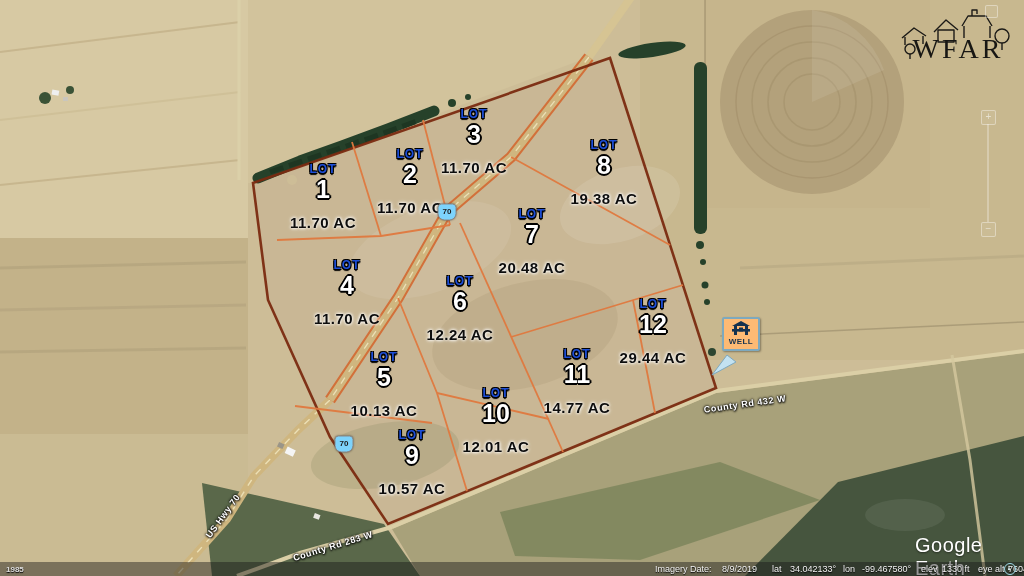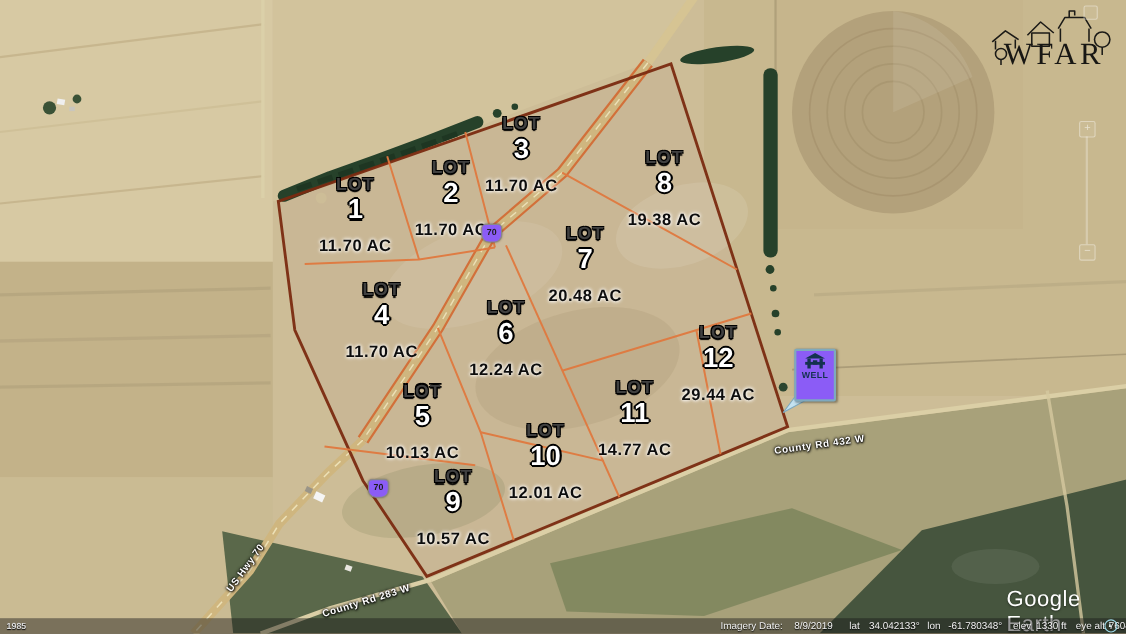--- a/index.html
+++ b/index.html
@@ -4,41 +4,41 @@
 <style>
   html,body{margin:0;padding:0;background:#222;}
   #stage{position:relative;width:1024px;height:576px;overflow:hidden;
          font-family:"Liberation Sans",sans-serif;background:#cdbd97;}
   #bg{position:absolute;left:0;top:0;width:1024px;height:576px;display:block;}
   .layer{position:absolute;left:0;top:0;width:100%;height:100%;pointer-events:none;}
 
   
   .lot{position:absolute;transform:translate(-50%,-50%);text-align:center;
        font-weight:bold;line-height:1;white-space:nowrap;}
-  .lot .word{font-size:16px;letter-spacing:1px;color:#404040;
+  .lot .word{font-size:12px;letter-spacing:1px;color:#1d4ed8;
        text-shadow:-1px -1px 0 #000,1px -1px 0 #000,-1px 1px 0 #000,1px 1px 0 #000,0 2px 1px #000;}
   .lot .num{font-size:25px;margin-top:2px;color:#fff;
        text-shadow:-2px 0 0 #000,2px 0 0 #000,0 -2px 0 #000,0 2px 0 #000,-1px -1px 0 #000,1px 1px 0 #000,1px -1px 0 #000,-1px 1px 0 #000;}
   .lot .ac{font-size:15px;margin-top:13px;color:#0d0d0d;letter-spacing:.5px;
        text-shadow:0 0 3px rgba(255,255,255,.9),0 0 3px rgba(255,255,255,.9),0 0 5px rgba(255,255,255,.7);}
 
   
   .shield{position:absolute;transform:translate(-50%,-50%);width:17px;height:15px;
-       background:#8b5cf6;border:1px solid #888;border-radius:4px 4px 7px 7px;
+       background:#7dd3fc;border:1px solid #888;border-radius:4px 4px 7px 7px;
        color:#1c1c1c;font-weight:bold;font-size:8px;line-height:14px;text-align:center;
        box-shadow:0 0 2px rgba(0,0,0,.4);}
 
   
   .roadlabel{position:absolute;color:#fff;font-size:9px;font-weight:bold;letter-spacing:.6px;
        white-space:nowrap;text-shadow:0 0 2px #000,0 0 3px #000,0 1px 2px #000;}
 
   
   #well{position:absolute;left:722px;top:317px;width:34px;
-       background:#8b5cf6;border:2px solid #7ea9be;border-radius:2px;
-       display:flex;flex-direction:column;align-items:center;padding:2px 0 17px 0;
+       background:#fdba74;border:2px solid #7ea9be;border-radius:2px;
+       display:flex;flex-direction:column;align-items:center;padding:2px 0 3px 0;
        box-shadow:1px 1px 2px rgba(0,0,0,.35);}
   #well .welltxt{font-size:8px;font-weight:bold;color:#14324f;letter-spacing:.4px;margin-top:1px;}
 
   
   #wfar{position:absolute;right:6px;top:2px;width:124px;height:64px;opacity:.92;}
 
   
   #gelogo{position:absolute;left:915px;top:534px;color:#fff;font-size:20px;
        letter-spacing:.5px;text-shadow:0 1px 2px rgba(0,0,0,.5);}
 
@@ -270,21 +270,21 @@
   <div class="nav" id="zoomout">−</div>
 
   <div id="gelogo">Google Earth</div>
 
   <div id="statusbar">
     <span style="left:655px">Imagery Date:</span>
     <span style="left:722px">8/9/2019</span>
     <span style="left:772px">lat</span>
     <span style="left:790px">34.042133°</span>
     <span style="left:843px">lon</span>
-    <span style="left:862px">-61.780348°</span>
+    <span style="left:862px">-99.467580°</span>
     <span style="left:921px">elev</span>
     <span style="left:942px">1330 ft</span>
     <span style="left:978px">eye alt</span>
 
   <span style="left: 1008px; position: absolute; top: 2px; right: auto;">7604 ft</span>
     </div>
 
   <div id="year">1985</div>
   <div id="compass"></div>
 

